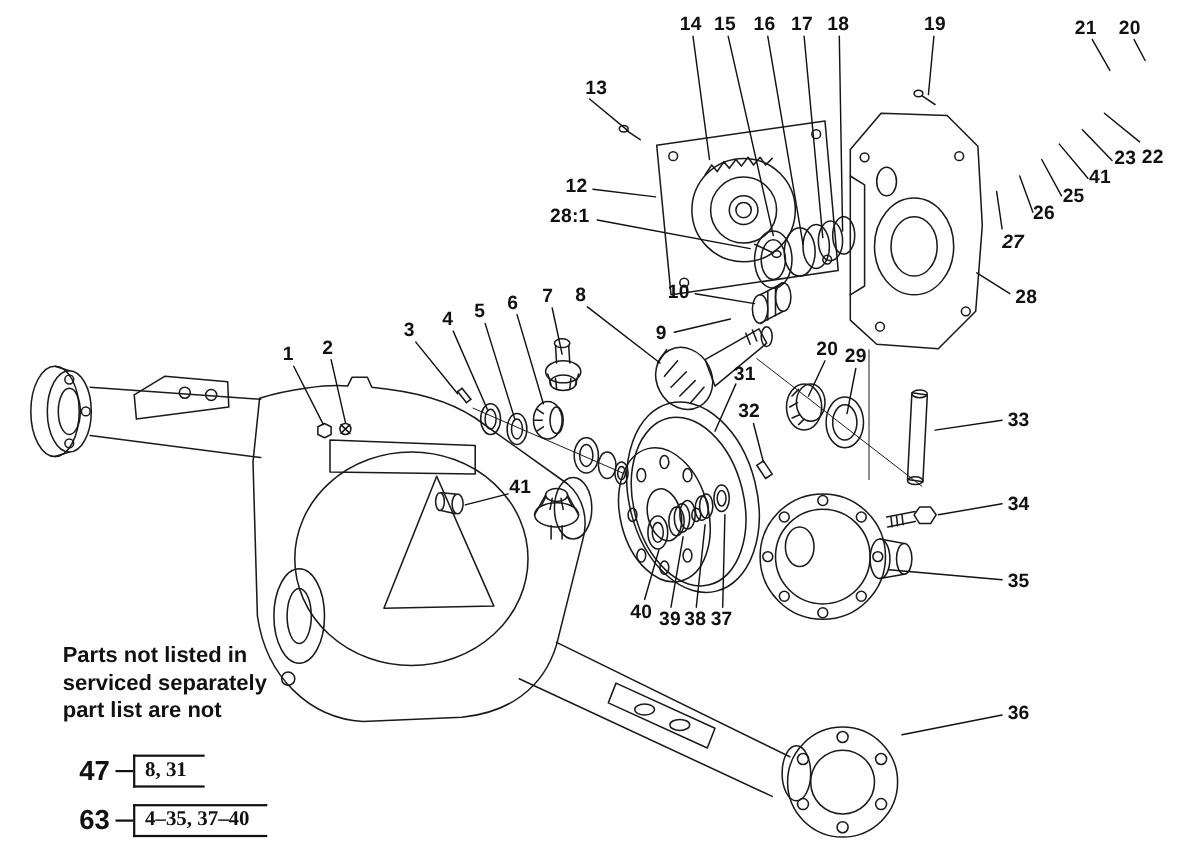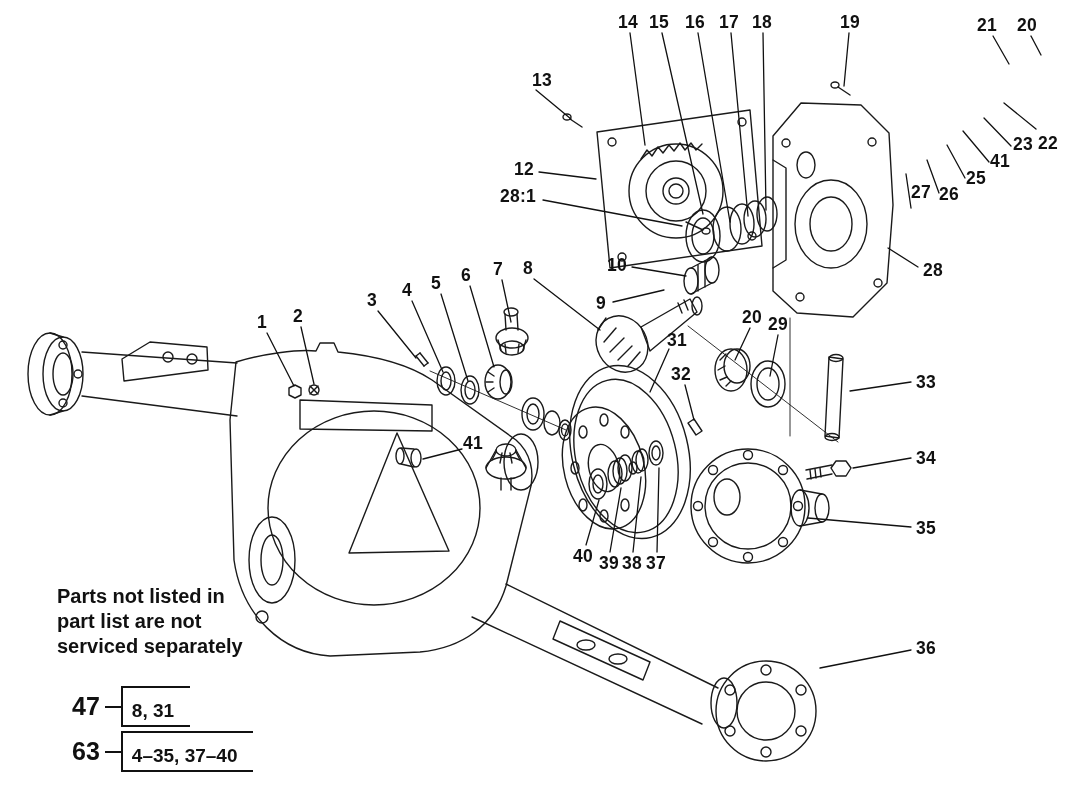--- a/index.html
+++ b/index.html
@@ -23,21 +23,21 @@
   .legend-row {
     position:absolute; display:flex; align-items:center;
     font-weight:bold; color:#111;
   }
   .legend-row.row-47 { left:72px; top:686px; }
   .legend-row.row-48 { left:72px; top:731px; }
   .legend-ref { font-size:25px; }
   .legend-dash { width:16px; border-top:2px solid #111; margin-left:5px; }
   .legend-box {
     border:2px solid #111; border-right:none;
-    padding:12px 16px 3px 9px; font-size:19px;
+    padding:1px 16px 3px 9px; font-size:19px;font-family:Liberation Serif, serif;
   }
 </style>
 </head>
 <body>
 
 <div class="stage">
 
   <svg class="drawing" width="1081" height="788" viewBox="0 0 1081 788">
     <g stroke="#1a1a1a" fill="none" stroke-width="1.4" stroke-linecap="round" stroke-linejoin="round">
 
@@ -374,41 +374,41 @@
       <div class="part-label" style="left: 729px; top: 22px;">17</div>
       <div class="part-label" style="left: 762px; top: 22px;">18</div>
       <div class="part-label" style="left: 850px; top: 22px;">19</div>
       <div class="part-label" style="left: 1027px; top: 25px;">20</div>
       <div class="part-label" style="left: 987px; top: 25px;">21</div>
       <div class="part-label" style="left: 1048px; top: 127px; margin-top: 16px;">22</div>
       <div class="part-label" style="left: 1023px; top: 144px;">23</div>
       <div class="part-label" style="left: 1000px; top: 161px;">41</div>
       <div class="part-label" style="left: 976px; top: 178px;">25</div>
       <div class="part-label" style="left: 949px; top: 194px;">26</div>
-      <div class="part-label" style="left: 921px; top: 192px;">27</div>
+      <div class="part-label" style="left: 921px; top: 220px; font-style: italic;">27</div>
       <div class="part-label" style="left: 933px; top: 270px;">28</div>
       <div class="part-label" style="left: 778px; top: 324px;">29</div>
       <div class="part-label" style="left: 752px; top: 317px;">20</div>
       <div class="part-label" style="left: 677px; top: 340px;">31</div>
       <div class="part-label" style="left: 681px; top: 374px;">32</div>
       <div class="part-label" style="left: 926px; top: 382px;">33</div>
       <div class="part-label" style="left: 926px; top: 458px;">34</div>
       <div class="part-label" style="left: 926px; top: 528px;">35</div>
       <div class="part-label" style="left: 926px; top: 648px;">36</div>
       <div class="part-label" style="left: 656px; top: 563px;">37</div>
       <div class="part-label" style="left: 632px; top: 563px;">38</div>
       <div class="part-label" style="left: 609px; top: 563px;">39</div>
       <div class="part-label" style="left: 583px; top: 556px;">40</div>
       <div class="part-label" style="left: 473px; top: 443px;">41</div>
     </div>
 
   <div class="note">
     <div>Parts not listed in</div>
+    <div>serviced separately</div>
     <div>part list are not</div>
-    <div>serviced separately</div>
   </div>
 
   <div class="legend-row row-47">
     <span class="legend-ref">47</span>
     <span class="legend-dash"></span>
     <span class="legend-box">8, 31</span>
   </div>
   <div class="legend-row row-48">
     <span class="legend-ref">63</span>
     <span class="legend-dash"></span>

